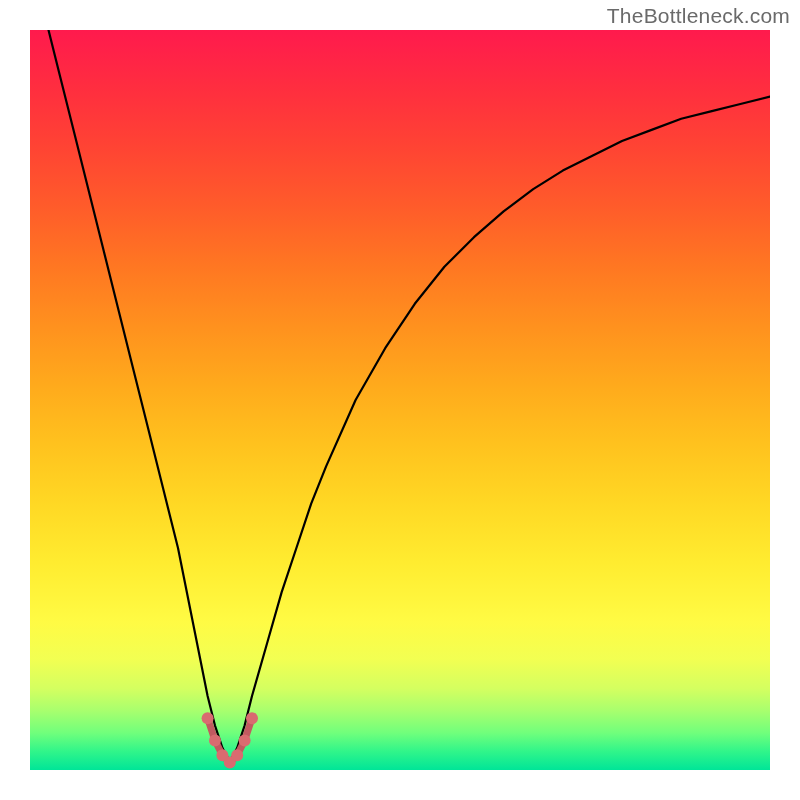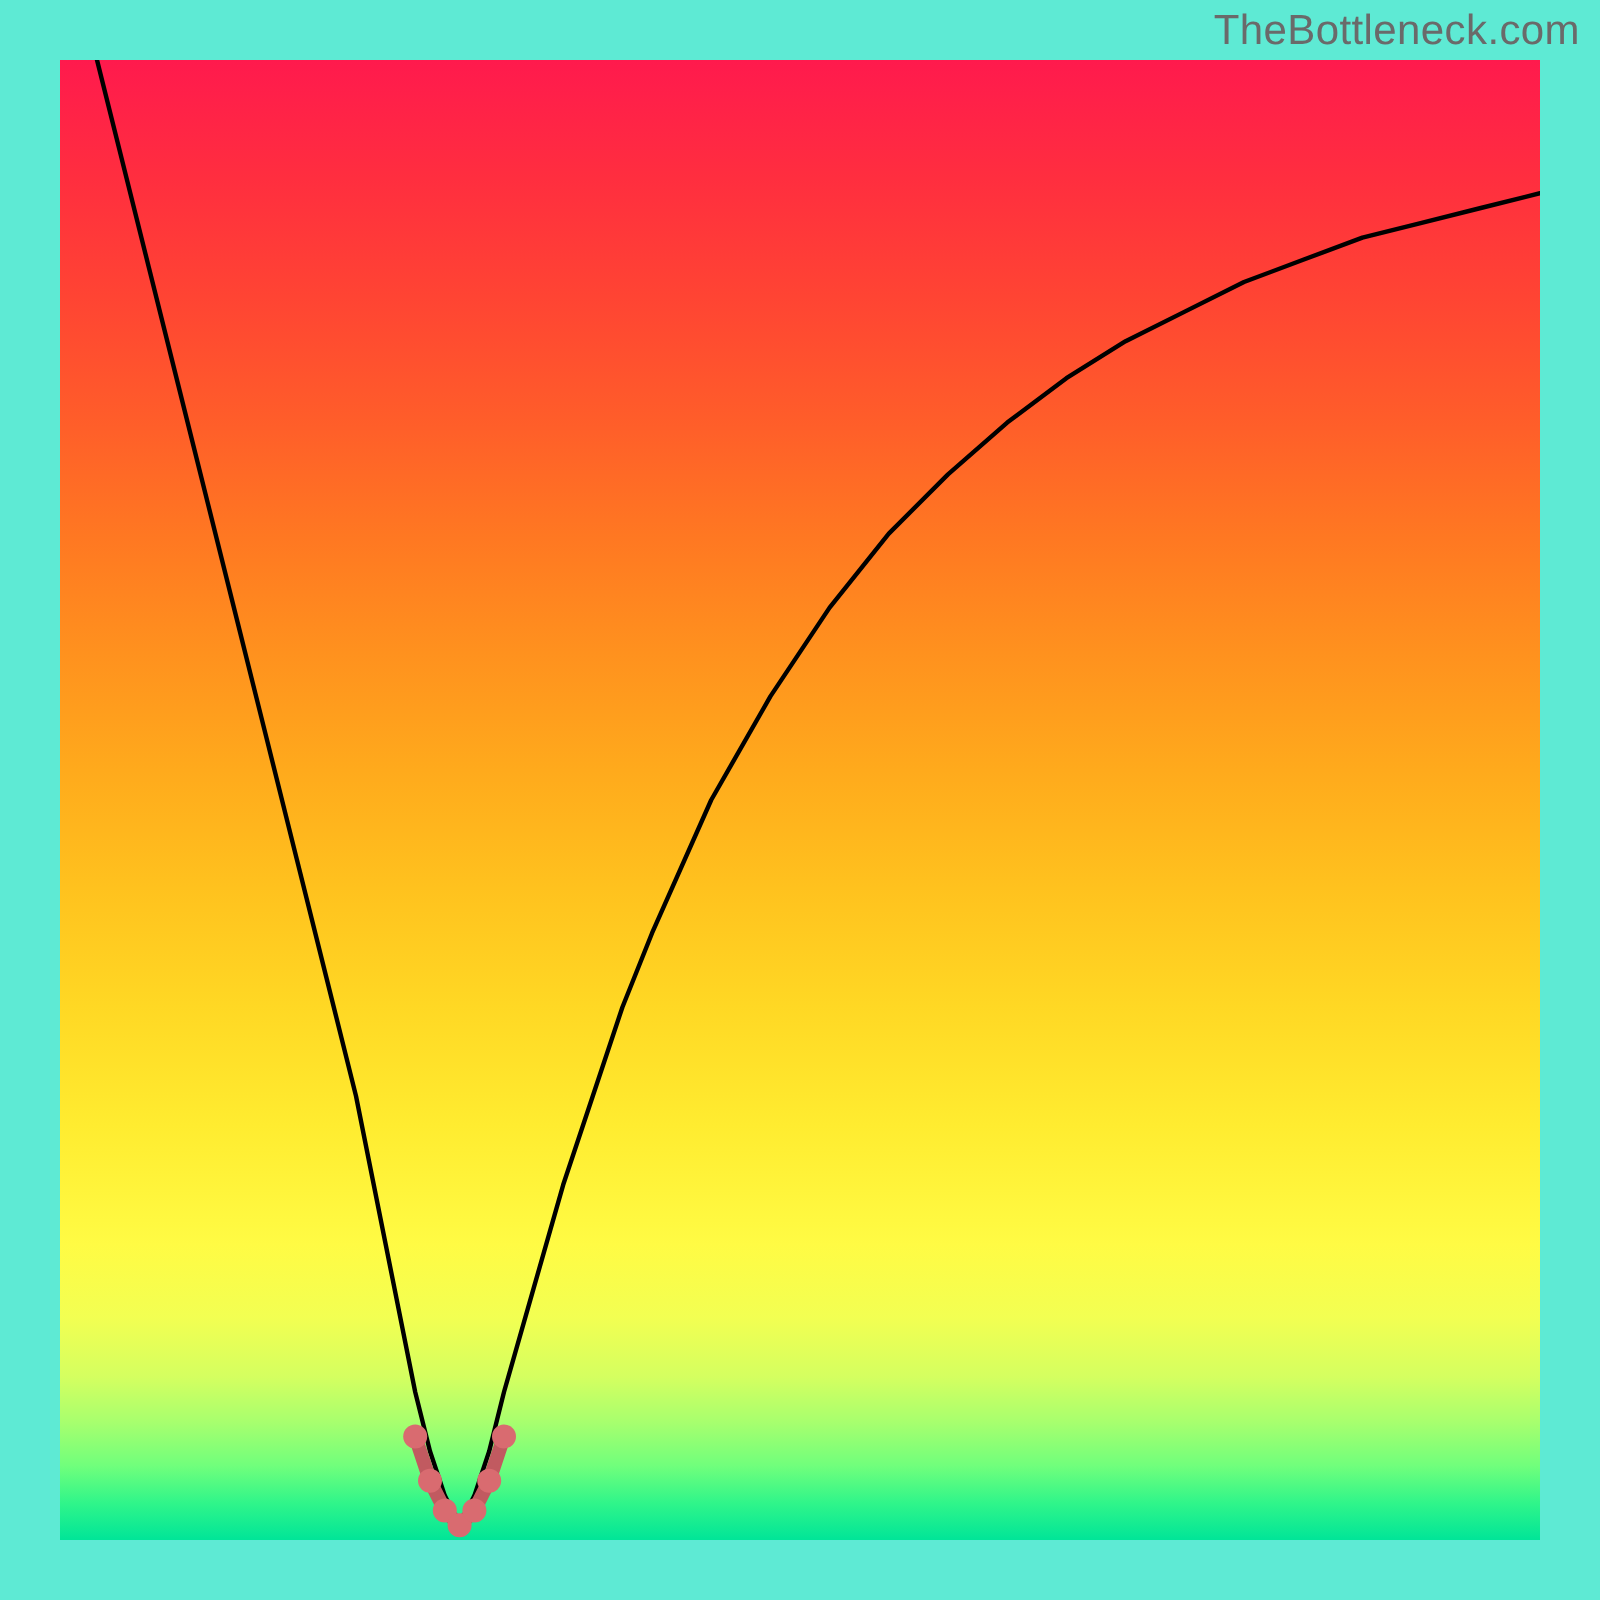--- a/index.html
+++ b/index.html
@@ -10,21 +10,21 @@
     overflow: hidden;
     background: #000;
     font-family: Arial, Helvetica, sans-serif;
   }
   .frame {
     position: absolute;
     top: 0;
     left: 0;
     width: 800px;
     height: 800px;
-    background: #5eead4;
+    background: #ffffff;
   }
   .plot-area {
     position: absolute;
     top: 30px;
     left: 30px;
     width: 740px;
     height: 740px;
     background: linear-gradient(
       to bottom,
       #ff1a4d 0%,

